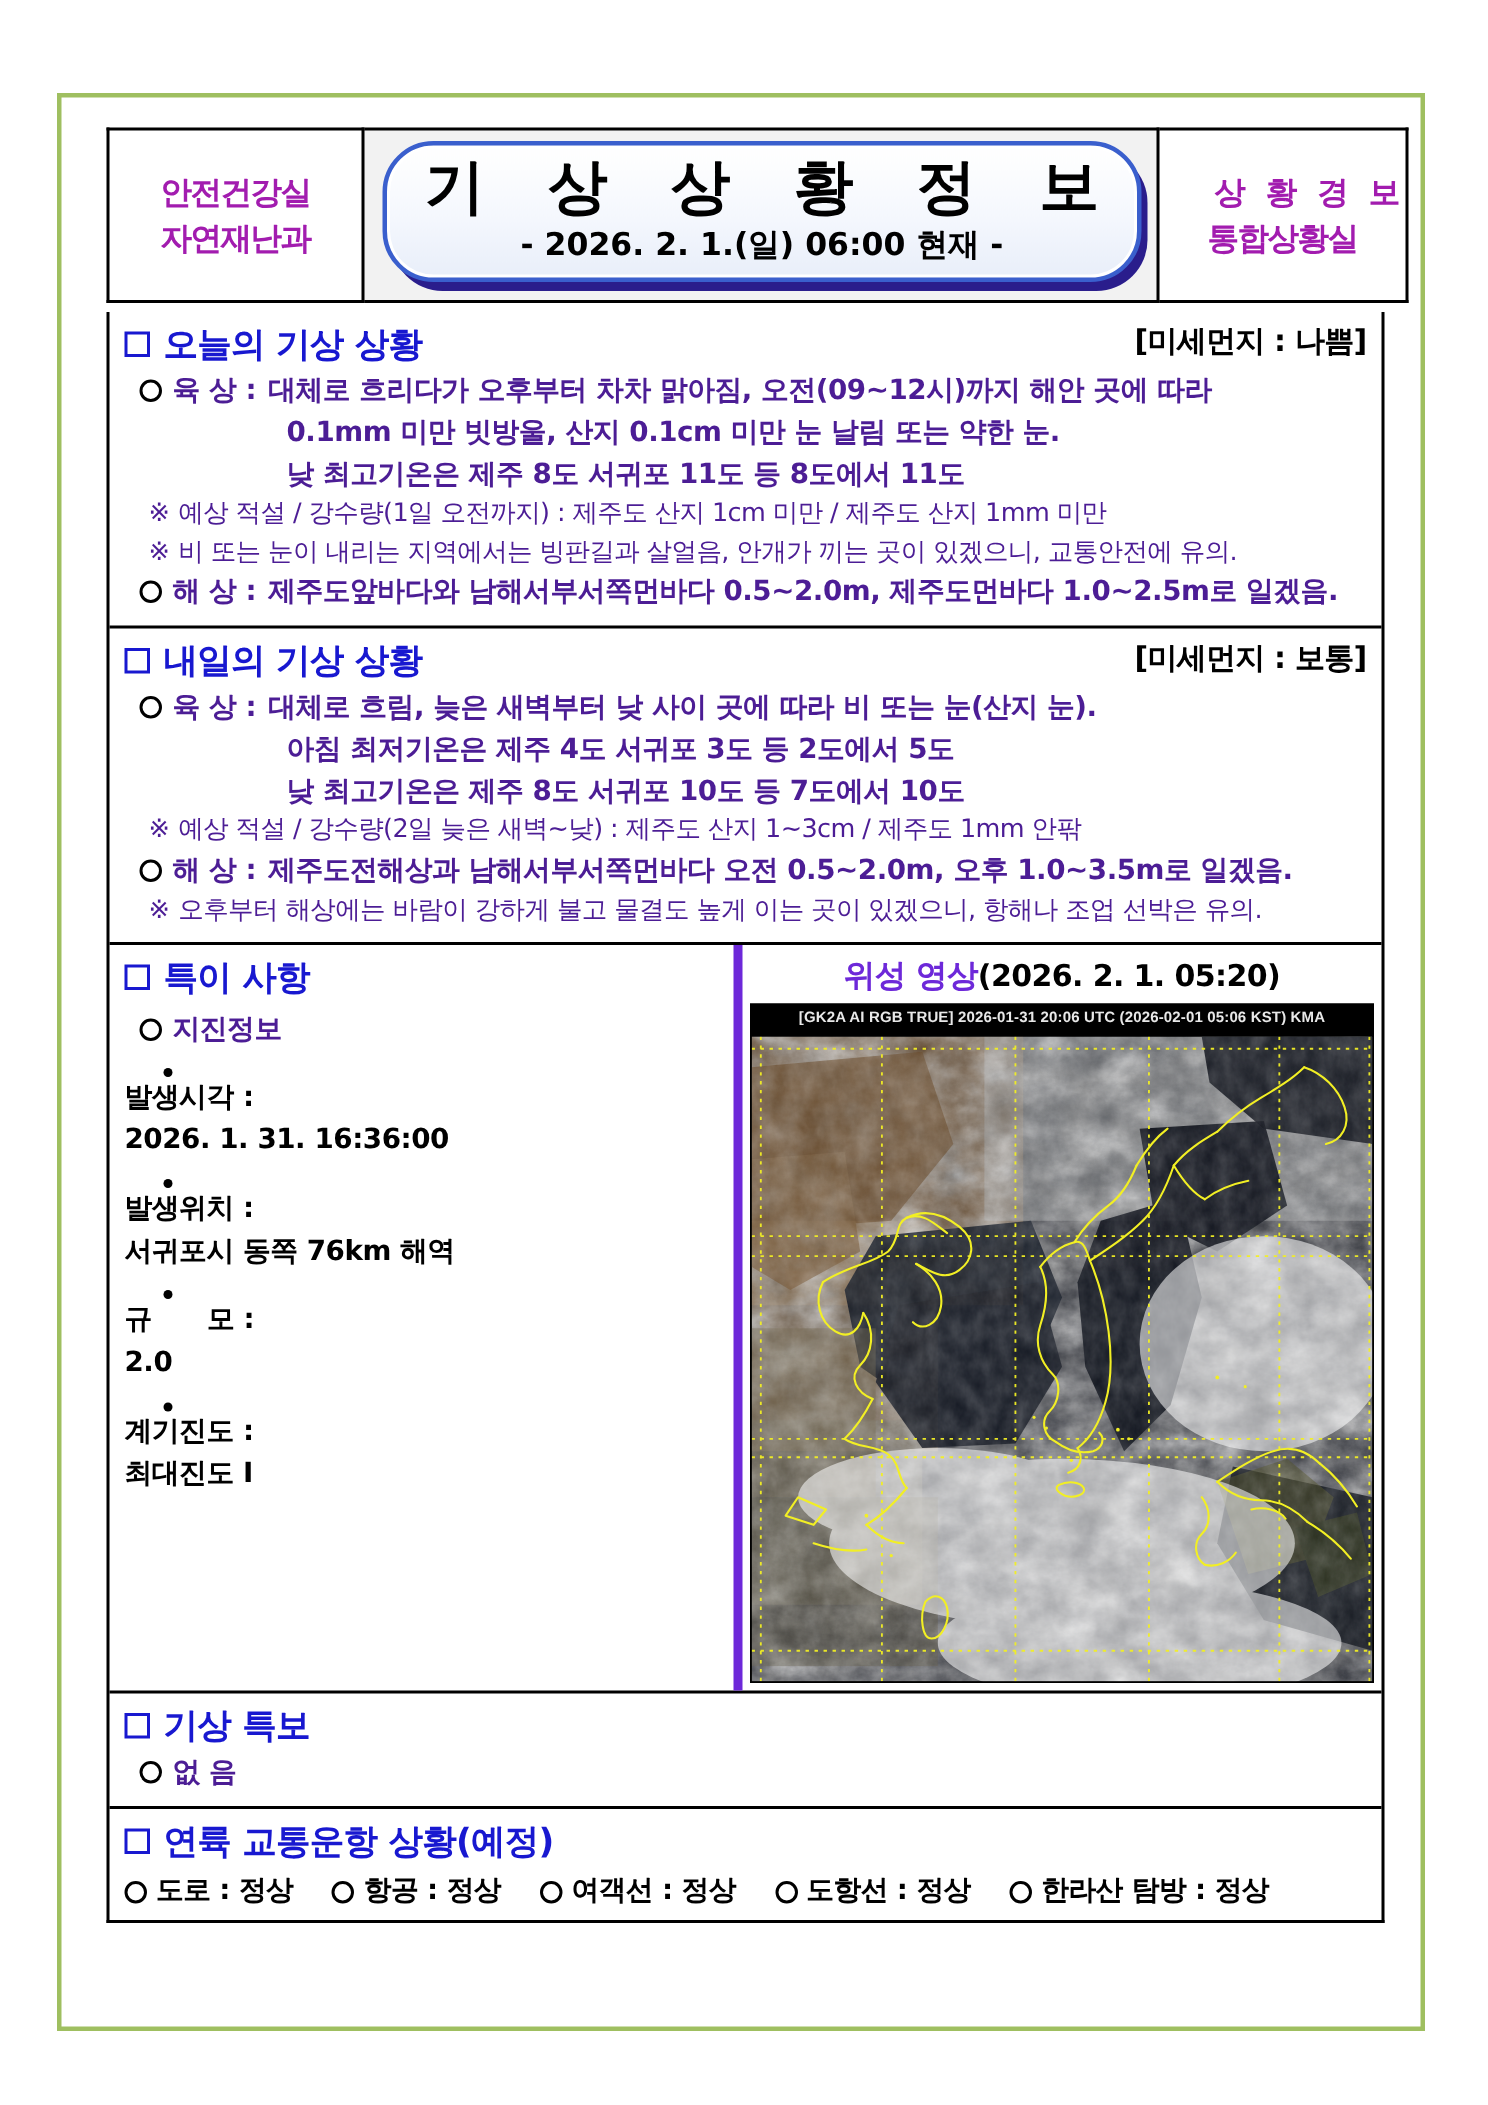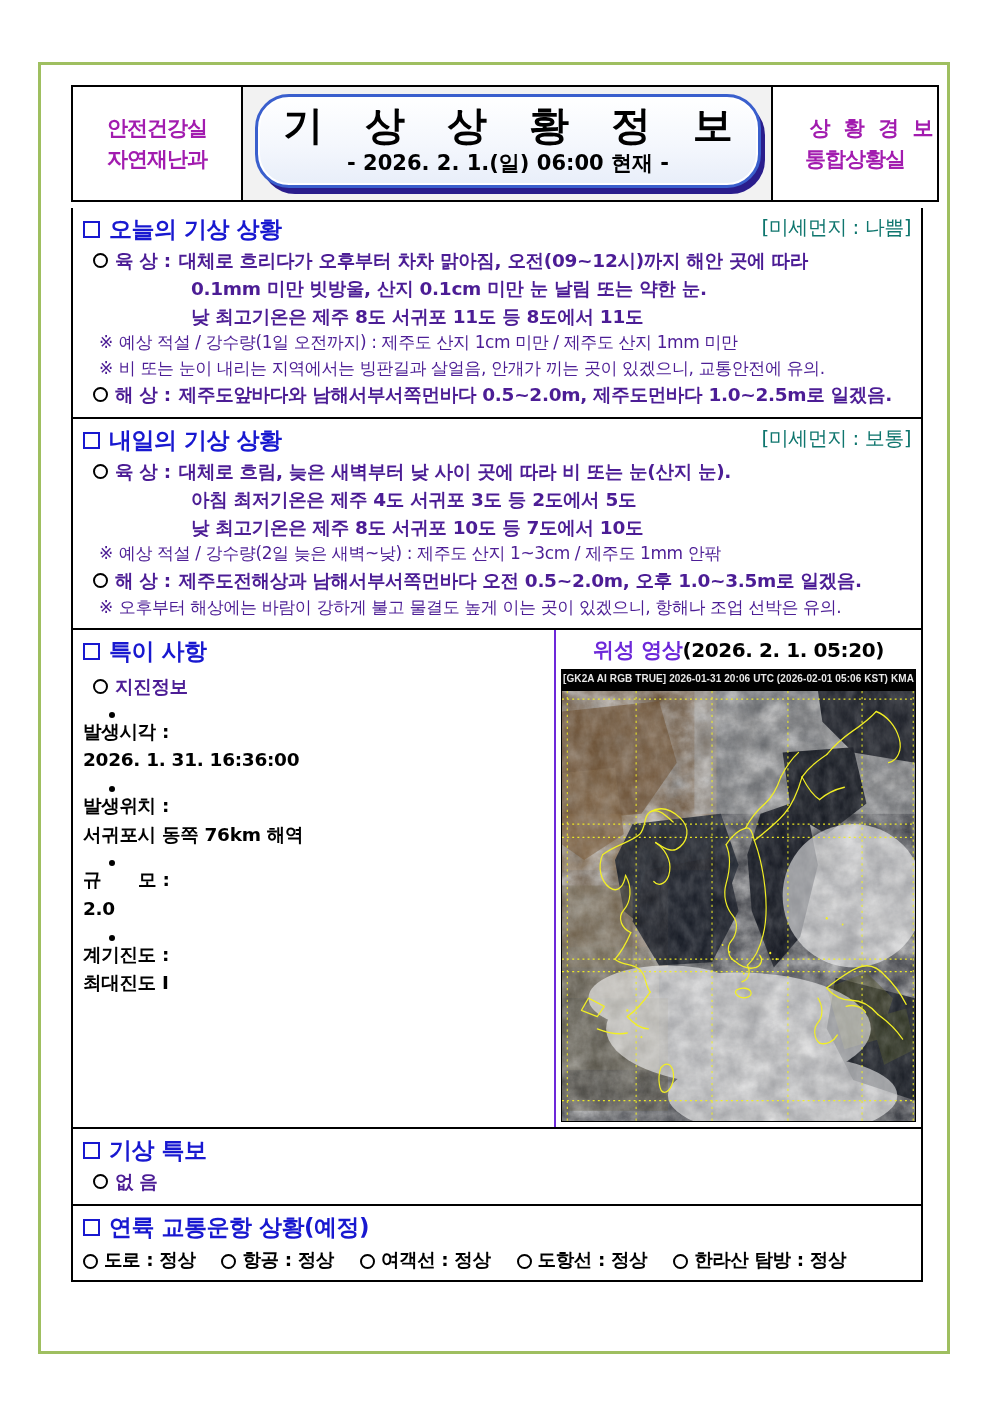--- a/index.html
+++ b/index.html
@@ -135,22 +135,22 @@
   }
   .box-glyph {
     display: inline-block;
     width: 17px;
     height: 17px;
     border: 2px solid #1818d0;
     box-sizing: border-box;
   }
   .badge {
     font-size: 20px;
-    font-weight: normal;
-    color: #0f766e;
+    font-weight: bold;
+    color: #000000;
     letter-spacing: -0.5px;
     white-space: nowrap;
   }
 
   .row {
     display: flex;
     align-items: flex-start;
     font-size: 18.5px;
     color: #4c1d95;
     line-height: 1.5;
@@ -190,22 +190,22 @@
   }
   .indent-land { margin-left: 108px; }
 
   
   .split {
     display: flex;
     border-bottom: 2px solid #000;
     min-height: 497px;
   }
   .split-left {
-    width: 483px;
-    border-right: 2px solid #6d28d9;
+    width: 422px;
+    border-right: 6px solid #6d28d9;
     box-sizing: border-box;
     padding: 6px 20px 8px 10px;
   }
   .split-right {
     flex: 1 1 auto;
     box-sizing: border-box;
     display: flex;
     flex-direction: column;
   }
   .sat-title {

